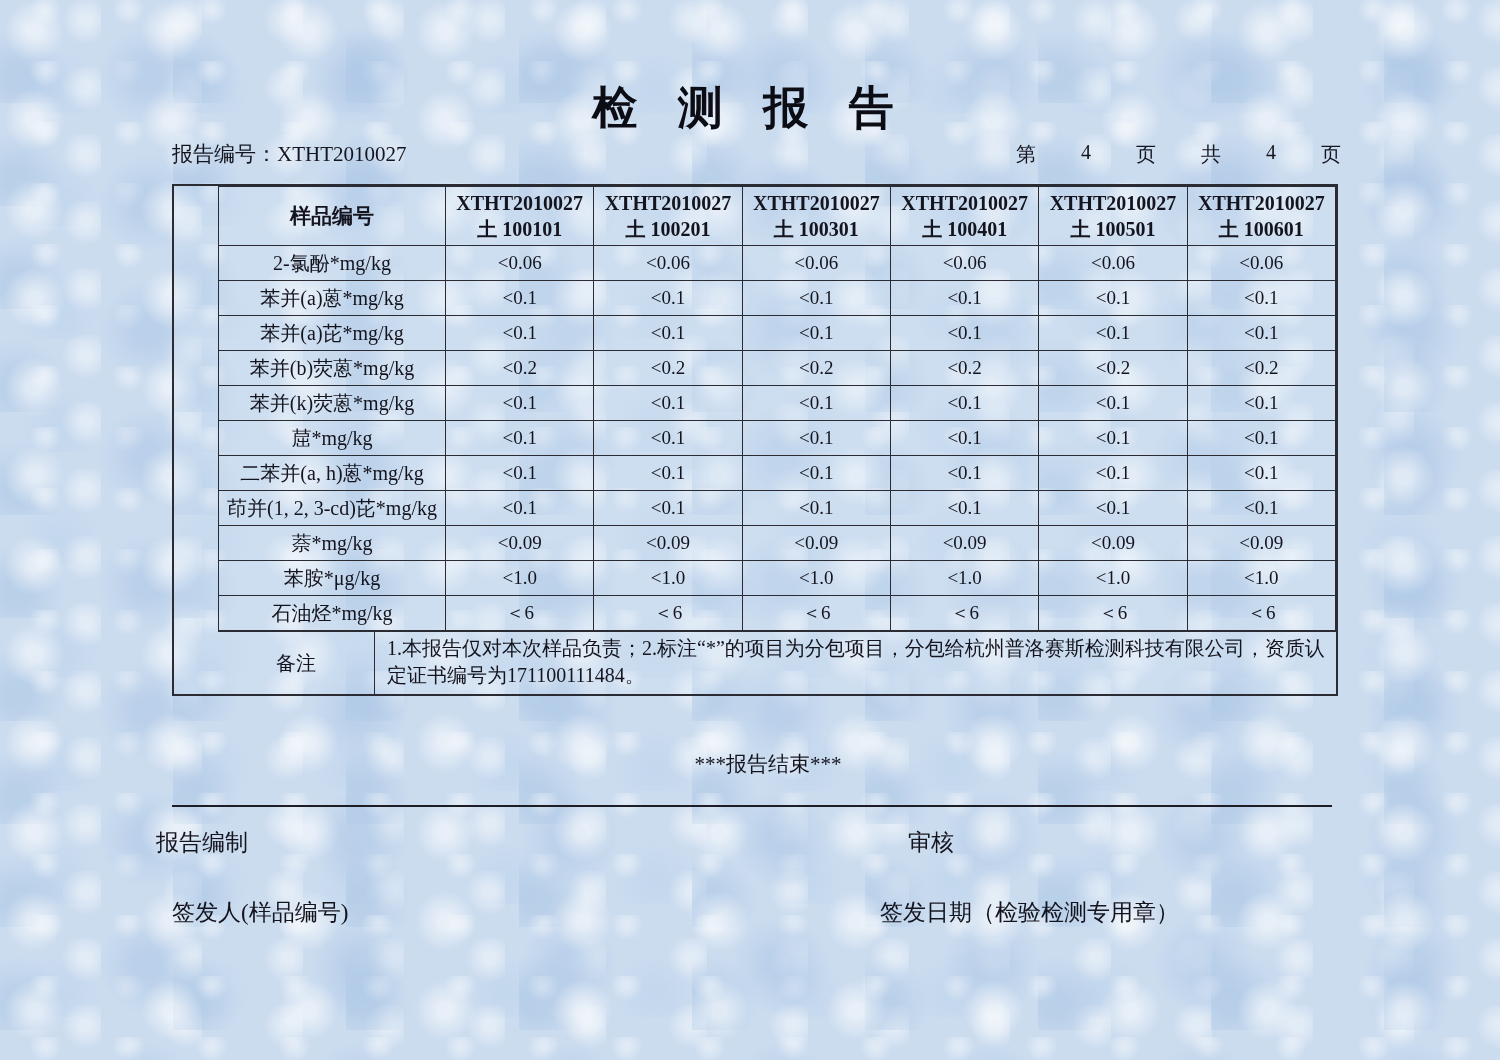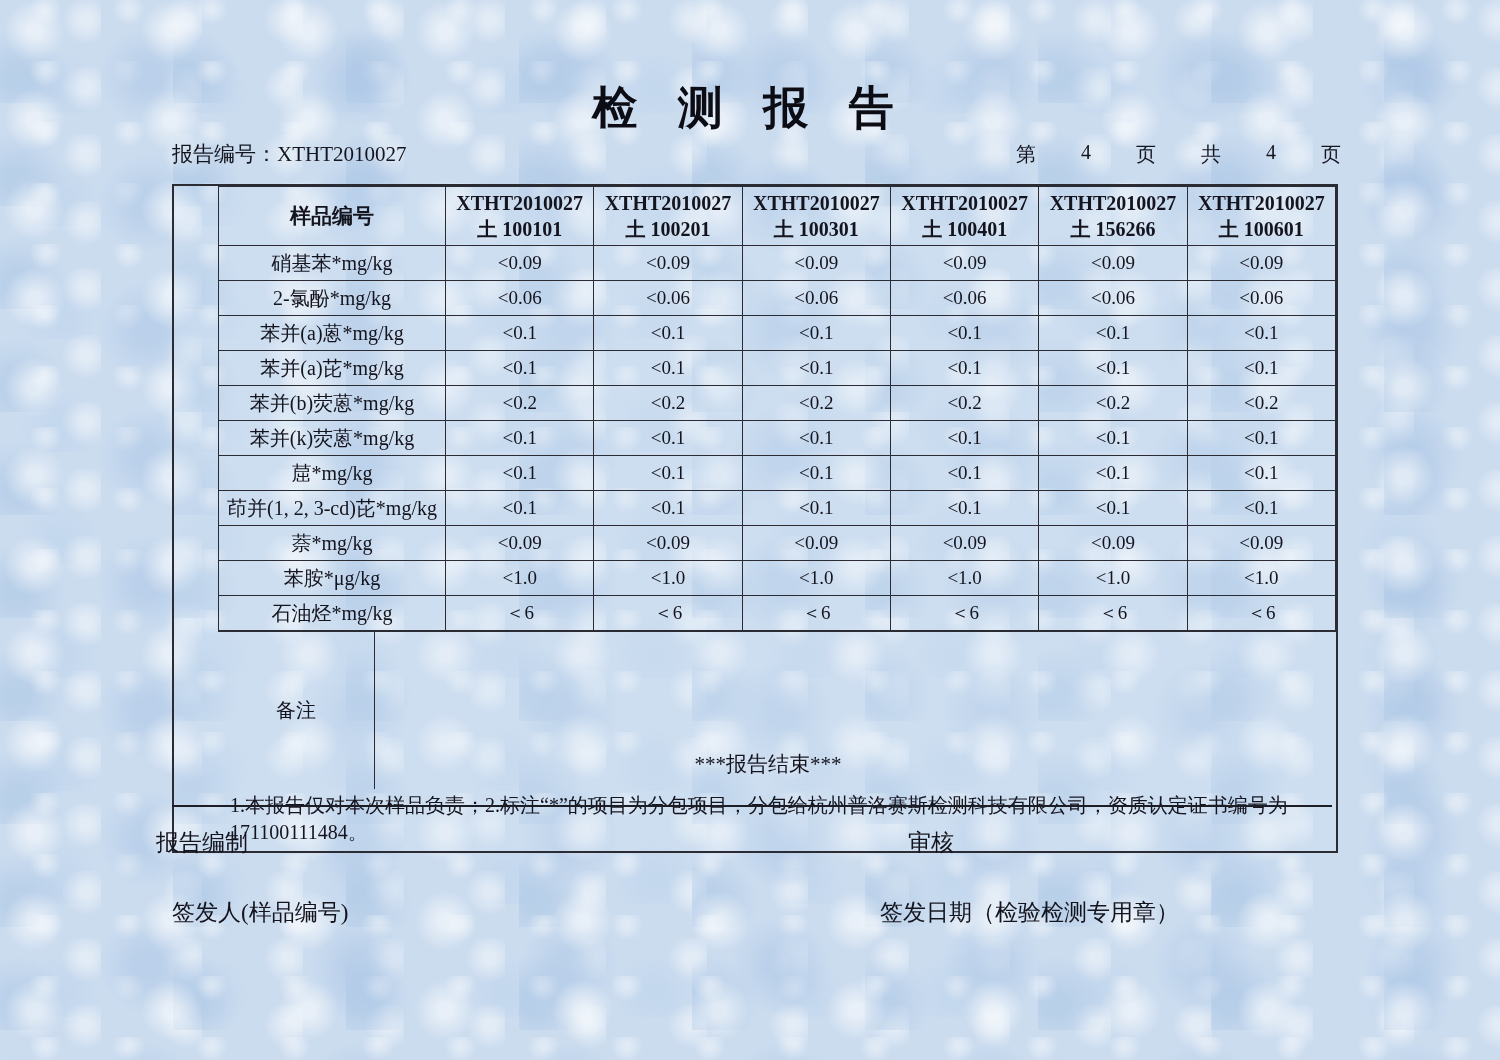--- a/index.html
+++ b/index.html
@@ -77,21 +77,20 @@
     line-height: 1.3;
   }
   thead th { height: 59px; }
   tbody td { height: 35px; font-size: 19px; }
   td.analyte { font-size: 20px; }
 
   .remark-row {
     display: flex;
     border-top: 1.6px solid #2b2b34;
     min-height: 53px;
-    flex-direction: column;
   }
   .remark-label {
     width: 157px;
     flex: 0 0 157px;
     border-right: 1.6px solid #2b2b34;
     display: flex;
     align-items: center;
     justify-content: center;
     font-size: 20px;
   }
@@ -166,39 +165,30 @@
         <th class="sample">
           <div>XTHT2010027</div>
           <div>土 100301</div>
         </th>
         <th class="sample">
           <div>XTHT2010027</div>
           <div>土 100401</div>
         </th>
         <th class="sample">
           <div>XTHT2010027</div>
-          <div>土 156266</div>
+          <div>土 100501</div>
         </th>
         <th class="sample">
           <div>XTHT2010027</div>
           <div>土 100601</div>
         </th>
       </tr>
     </thead>
     <tbody>
       <tr>
-        <td class="analyte">硝基苯*mg/kg</td>
-        <td>&lt;0.09</td>
-        <td>&lt;0.09</td>
-        <td>&lt;0.09</td>
-        <td>&lt;0.09</td>
-        <td>&lt;0.09</td>
-        <td>&lt;0.09</td>
-      </tr>
-      <tr>
         <td class="analyte">2-氯酚*mg/kg</td>
         <td>&lt;0.06</td>
         <td>&lt;0.06</td>
         <td>&lt;0.06</td>
         <td>&lt;0.06</td>
         <td>&lt;0.06</td>
         <td>&lt;0.06</td>
       </tr>
       <tr>
         <td class="analyte">苯并(a)蒽*mg/kg</td>
@@ -231,20 +221,29 @@
         <td class="analyte">苯并(k)荧蒽*mg/kg</td>
         <td>&lt;0.1</td>
         <td>&lt;0.1</td>
         <td>&lt;0.1</td>
         <td>&lt;0.1</td>
         <td>&lt;0.1</td>
         <td>&lt;0.1</td>
       </tr>
       <tr>
         <td class="analyte">䓛*mg/kg</td>
+        <td>&lt;0.1</td>
+        <td>&lt;0.1</td>
+        <td>&lt;0.1</td>
+        <td>&lt;0.1</td>
+        <td>&lt;0.1</td>
+        <td>&lt;0.1</td>
+      </tr>
+      <tr>
+        <td class="analyte">二苯并(a, h)蒽*mg/kg</td>
         <td>&lt;0.1</td>
         <td>&lt;0.1</td>
         <td>&lt;0.1</td>
         <td>&lt;0.1</td>
         <td>&lt;0.1</td>
         <td>&lt;0.1</td>
       </tr>
       <tr>
         <td class="analyte">茚并(1, 2, 3-cd)芘*mg/kg</td>
         <td>&lt;0.1</td>

